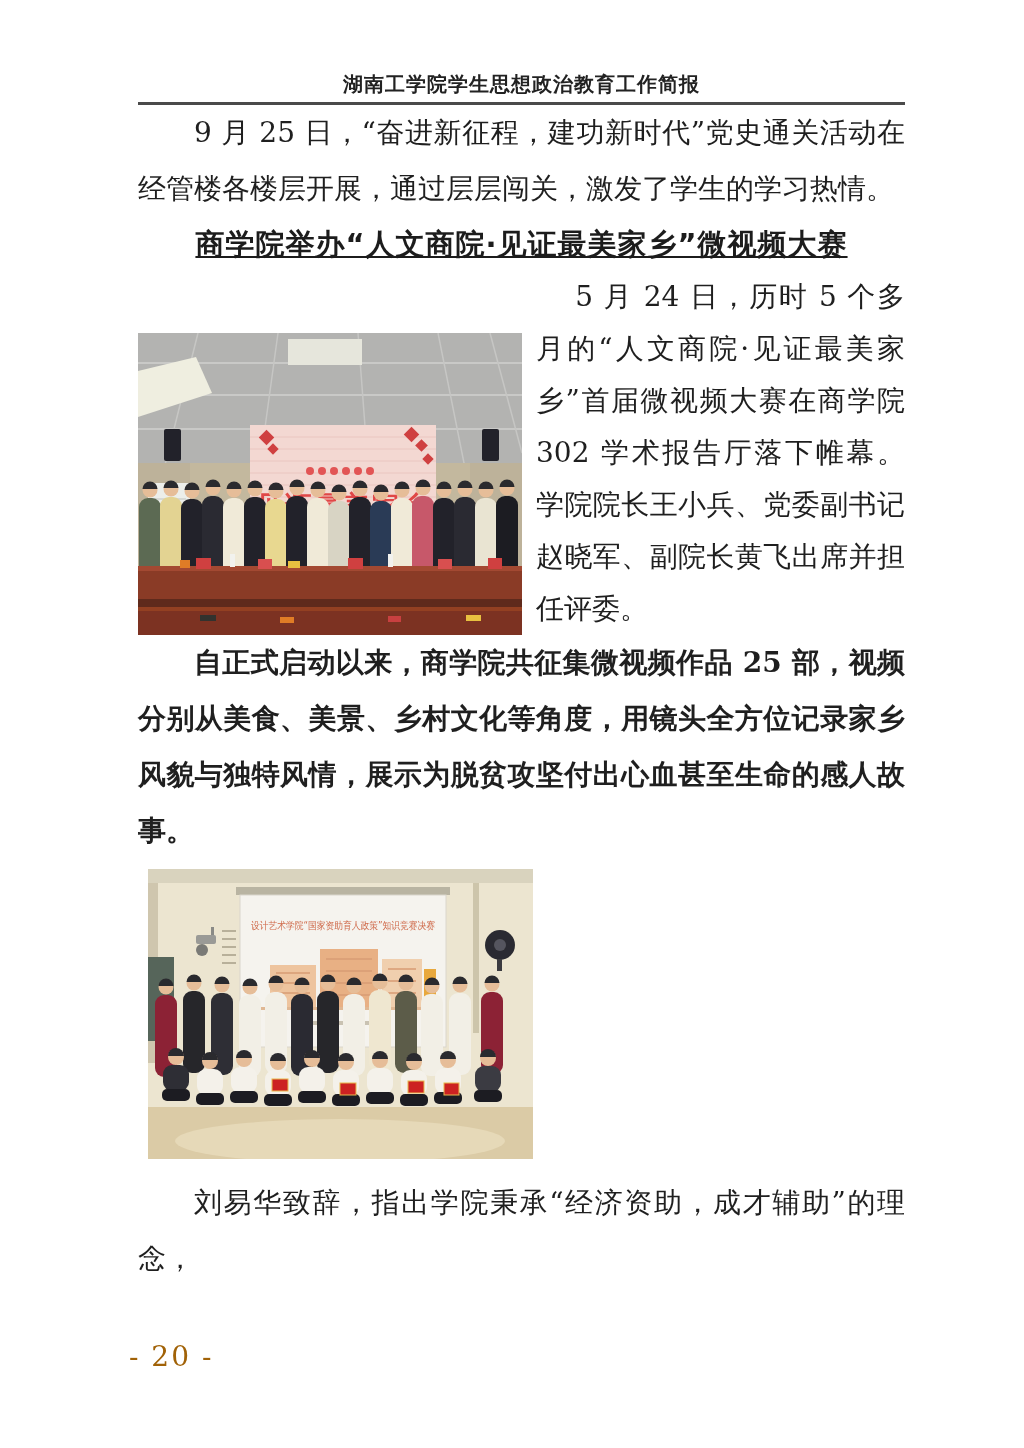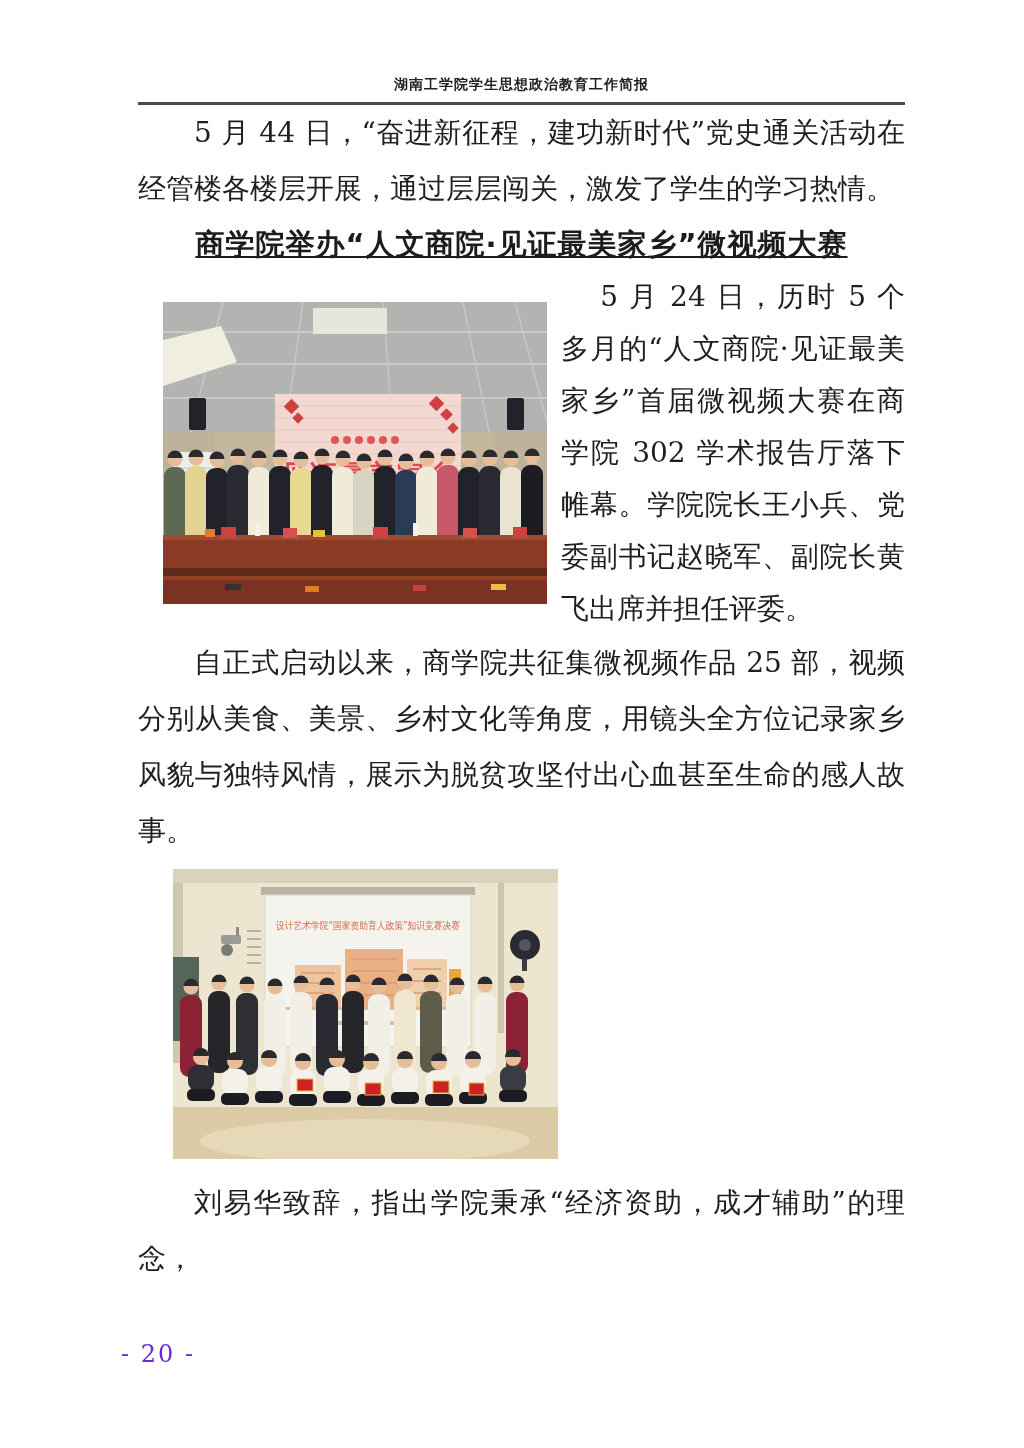--- a/index.html
+++ b/index.html
@@ -9,21 +9,21 @@
     background:#ffffff;
     font-family:"DejaVu Serif", serif;
     color:#1f1f1f;
     overflow:hidden;
   }
   .content { padding:72px 119px 0 138px; }
   .doc-header {
     text-align:center;
     font-family:"DejaVu Sans", sans-serif;
     font-weight:bold;
-    font-size:14px;
+    font-size:20px;
     letter-spacing:1px;
     line-height:24px;
     color:#222;
   }
   .header-rule { border-bottom:3px solid #4a4a4a; margin-top:6px; }
   p.body-p {
     margin:0;
     font-size:28px;
     line-height:56px;
     text-align:justify;
@@ -35,53 +35,53 @@
     margin:6px 0 0 0;
     font-family:"DejaVu Sans", sans-serif;
     font-weight:bold;
     font-size:29px;
     line-height:42px;
     text-align:center;
     color:#1c1c1c;
     letter-spacing:1px;
     text-decoration:underline;
   }
-  .media-row { display:flex; align-items:center; margin-top:6px;margin-left:25px; }
+  .media-row { display:flex; align-items:flex-end; margin-top:6px; }
   .media-row .col-text {
     flex:1;
     font-size:28px;
     line-height:52px;
     text-align:justify;
     text-justify:inter-ideograph;
     text-indent:1.4em;
     margin:0;
   }
   .photo-frame { flex:0 0 auto; overflow:hidden; }
   .photo1 { width:384px; height:302px; margin-right:14px; }
   .photo2 { width:385px; height:290px; margin-left:10px; margin-top:4px; }
   .photo-frame svg { display:block; width:100%; height:100%; }
-  .after-media { margin-top:8px; }
+  .after-media { margin-top:8px;font-weight:bold; }
   .page-number {
     position:absolute;
-    left:121px; top:1340px;
-    font-size:24px;
-    color:#6d28d9;
+    left:129px; top:1340px;
+    font-size:28px;
+    color:#a16207;
     letter-spacing:2px;
   }
 </style>
 </head>
 <body>
 
 <div class="page">
   <div class="content">
 
     <div class="doc-header">湖南工学院学生思想政治教育工作简报</div>
     <div class="header-rule"></div>
 
-    <p class="body-p indent2">5 月 44 日，“奋进新征程，建功新时代”党史通关活动在经管楼各楼层开展，通过层层闯关，激发了学生的学习热情。</p>
+    <p class="body-p indent2">9 月 25 日，“奋进新征程，建功新时代”党史通关活动在经管楼各楼层开展，通过层层闯关，激发了学生的学习热情。</p>
 
     <h2 class="sec-heading">商学院举办“人文商院·见证最美家乡”微视频大赛</h2>
 
     <div class="media-row">
       <div class="photo-frame photo1">
         <svg viewBox="0 0 384 302">
           <defs>
             <filter id="soft1">
                 <feGaussianBlur stdDeviation="0.6"></feGaussianBlur>
               </filter>

